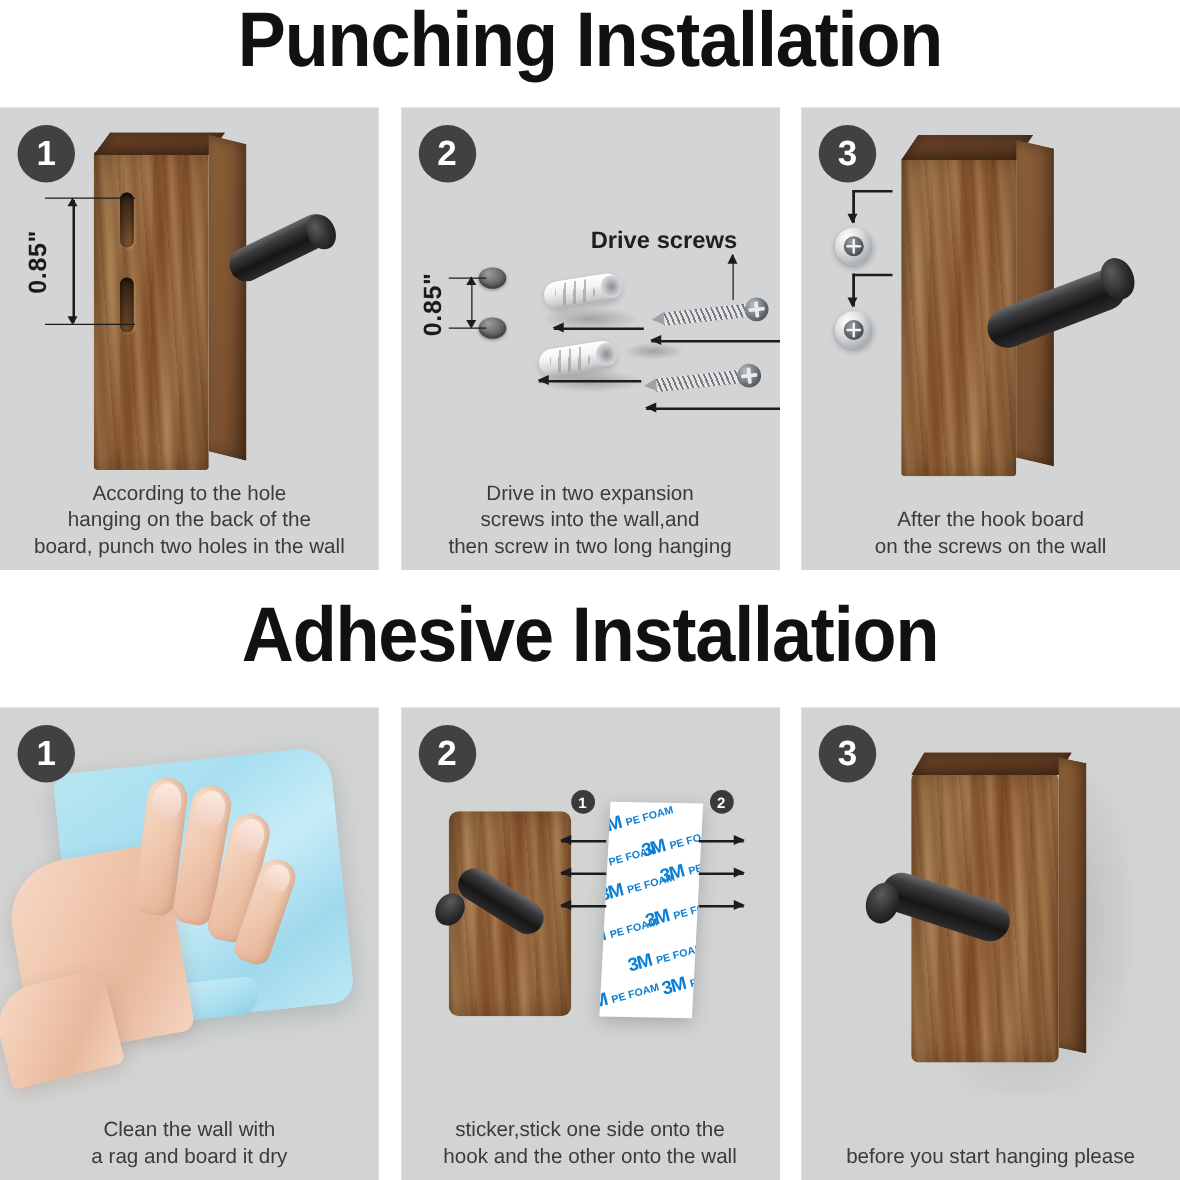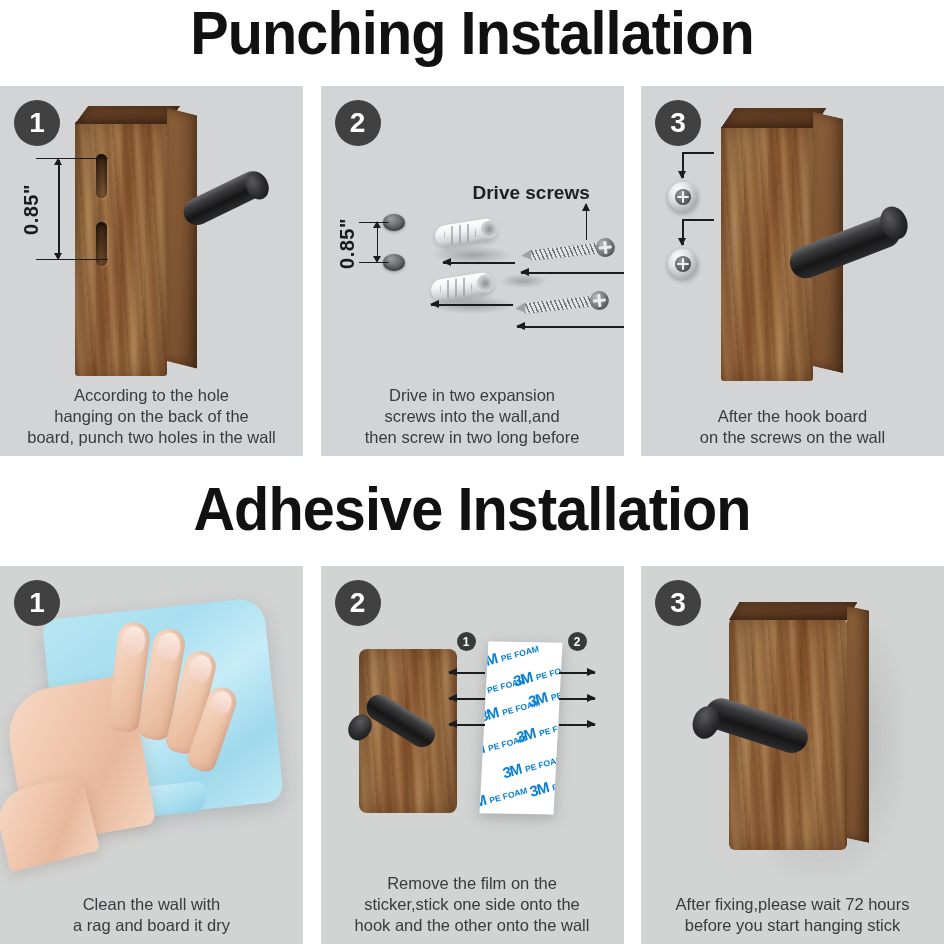--- a/index.html
+++ b/index.html
@@ -383,21 +383,21 @@
       <div class="screw" style="left:202px;top:208px;width:95px;transform:rotate(-6deg);">
         <div class="shaft" style="width:68px;"></div>
         <div class="tip"></div>
         <div class="head" style="left:66px;"></div>
       </div>
       <div class="arrow-h left" style="left:196px;top:240px;width:108px;"></div>
 
       <div class="caption">
         <span>Drive in two expansion</span>
         <span>screws into the wall,and</span>
-        <span>then screw in two long before</span>
+        <span>then screw in two long hanging</span>
       </div>
     </div>
 
     <div class="panel">
       <div class="badge">3</div>
 
       <div class="elbow" style="left:41px;top:66px;width:32px;height:26px;">
         <div class="h"></div>
         <div class="v" style="height:26px;"></div>
       </div>
@@ -487,37 +487,35 @@
 
       <div class="arrow-h left" style="left:128px;top:106px;width:36px;"></div>
       <div class="arrow-h left" style="left:128px;top:132px;width:36px;"></div>
       <div class="arrow-h left" style="left:128px;top:158px;width:36px;"></div>
 
       <div class="arrow-h right" style="left:238px;top:106px;width:36px;"></div>
       <div class="arrow-h right" style="left:238px;top:132px;width:36px;"></div>
       <div class="arrow-h right" style="left:238px;top:158px;width:36px;"></div>
 
       <div class="caption">
-        <span>Remove the film on the</span>
         <span>sticker,stick one side onto the</span>
         <span>hook and the other onto the wall</span>
       </div>
     </div>
 
     <div class="panel">
       <div class="badge">3</div>
 
       <div class="wall-shadow" style="left:126px;top:60px;width:136px;height:250px;"></div>
 
       <div class="wood" style="left:88px;top:52px;width:118px;height:232px;border-radius:6px;"></div>
       <div class="wood-top" style="left:88px;top:36px;width:118px;height:18px;transform:skewX(-30deg);transform-origin:bottom left;"></div>
       <div class="wood-side" style="left:206px;top:40px;width:22px;height:232px;transform:skewY(12deg);transform-origin:top left;"></div>
 
       <div class="hook" style="left:60px;top:160px;width:106px;height:32px;transform:rotate(18deg);transform-origin:right center;"></div>
       <div class="hook-cap" style="left:52px;top:140px;width:26px;height:33px;transform:rotate(18deg);"></div>
 
       <div class="caption">
-        <span>After fixing,please wait 72 hours</span>
-        <span>before you start hanging stick</span>
+        <span>before you start hanging please</span>
       </div>
     </div>
   </div>
 </div>
 
 </body></html>

